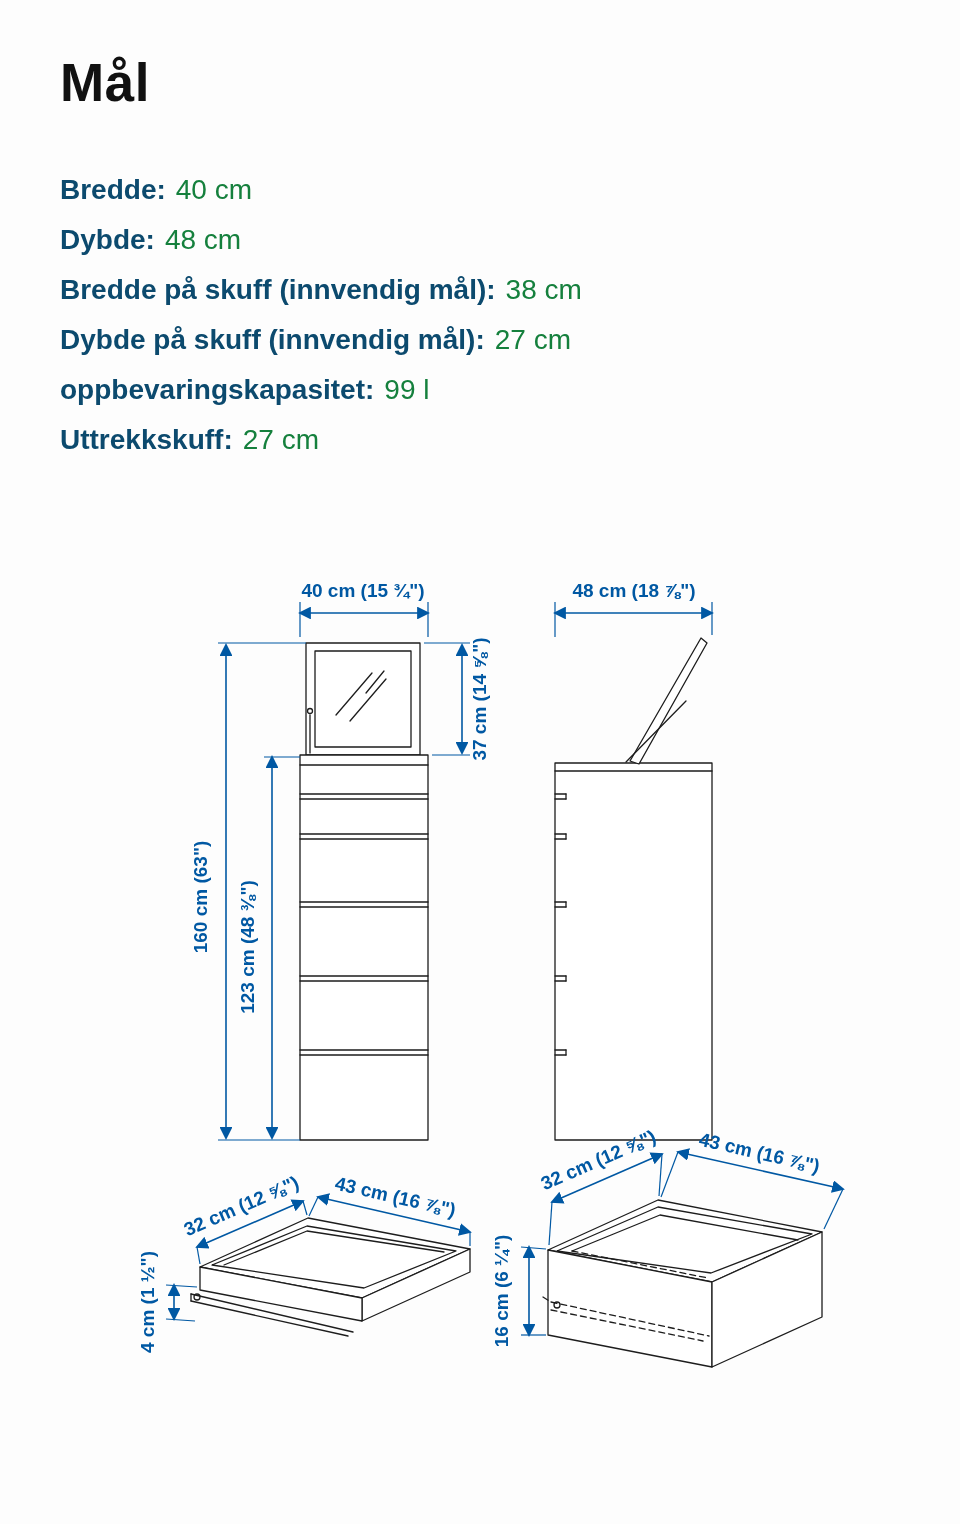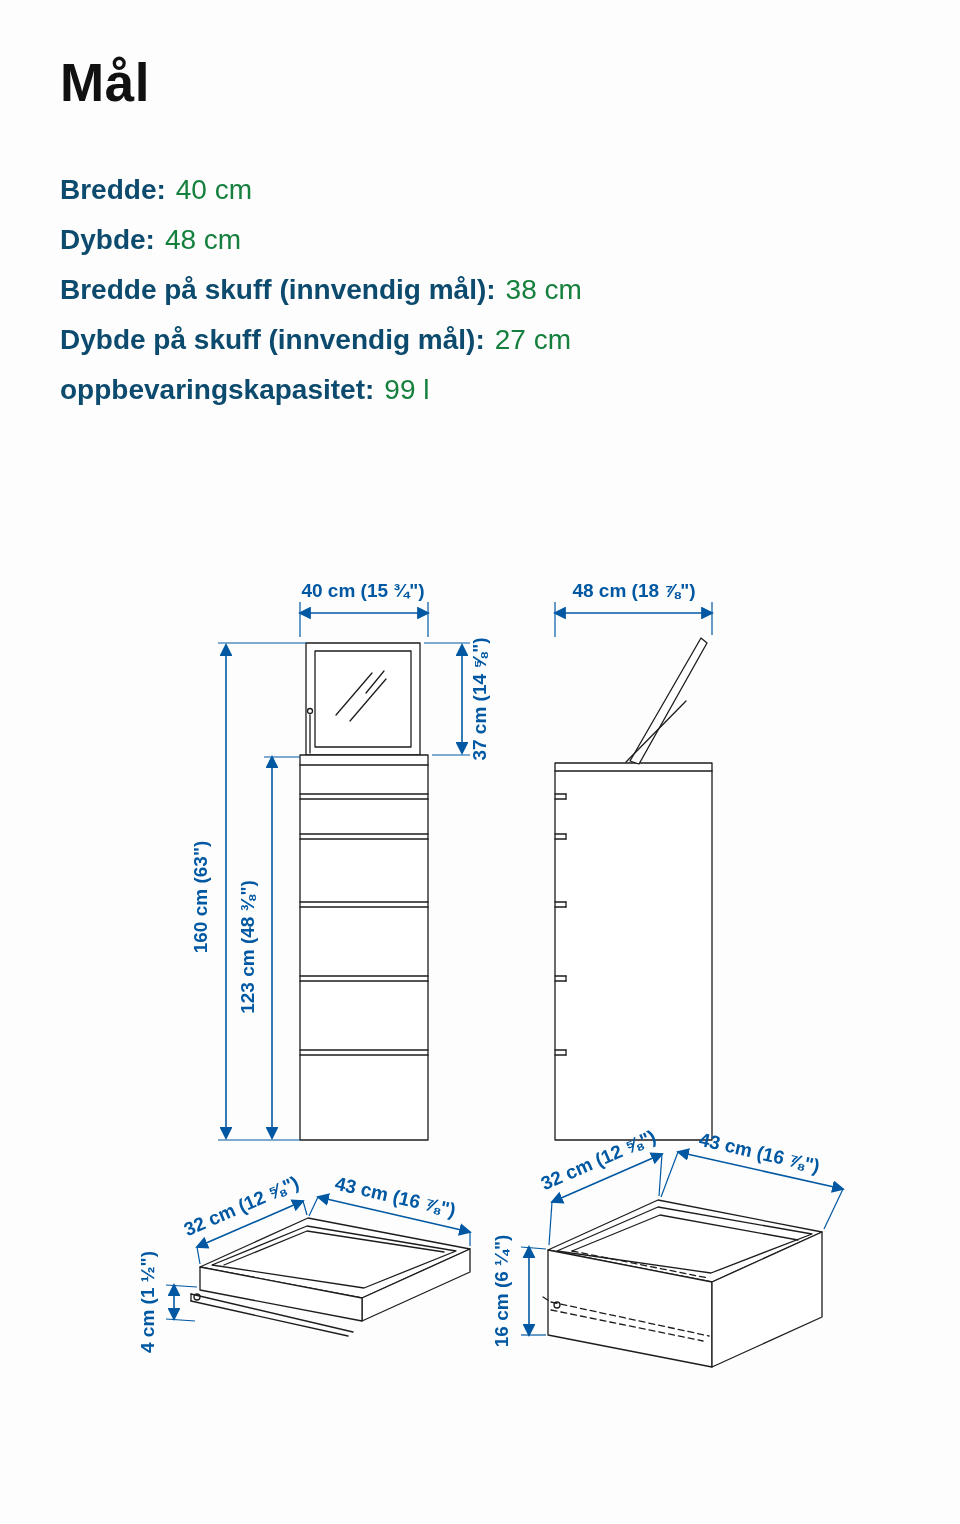--- a/index.html
+++ b/index.html
@@ -41,20 +41,23 @@
     </div>
     <div class="spec-row">
       <span class="spec-label">Bredde på skuff (innvendig mål):</span><span class="spec-value">38 cm</span>
     </div>
     <div class="spec-row">
       <span class="spec-label">Dybde på skuff (innvendig mål):</span><span class="spec-value">27 cm</span>
     </div>
     <div class="spec-row">
       <span class="spec-label">oppbevaringskapasitet:</span><span class="spec-value">99 l</span>
     </div>
+    <div class="spec-row">
+      <span class="spec-label">Uttrekkskuff:</span><span class="spec-value">27 cm</span>
+    </div>
   </div>
 </div>
 
 <svg class="diagram" width="960" height="880" viewBox="0 0 960 880" xmlns="http://www.w3.org/2000/svg">
   <defs>
     <marker id="arr" viewBox="0 0 10 10" refX="8.5" refY="5" markerWidth="8" markerHeight="8" orient="auto-start-reverse">
       <path d="M0 0 L10 5 L0 10 z" fill="#0058a3"></path>
     </marker>
   </defs>
 

